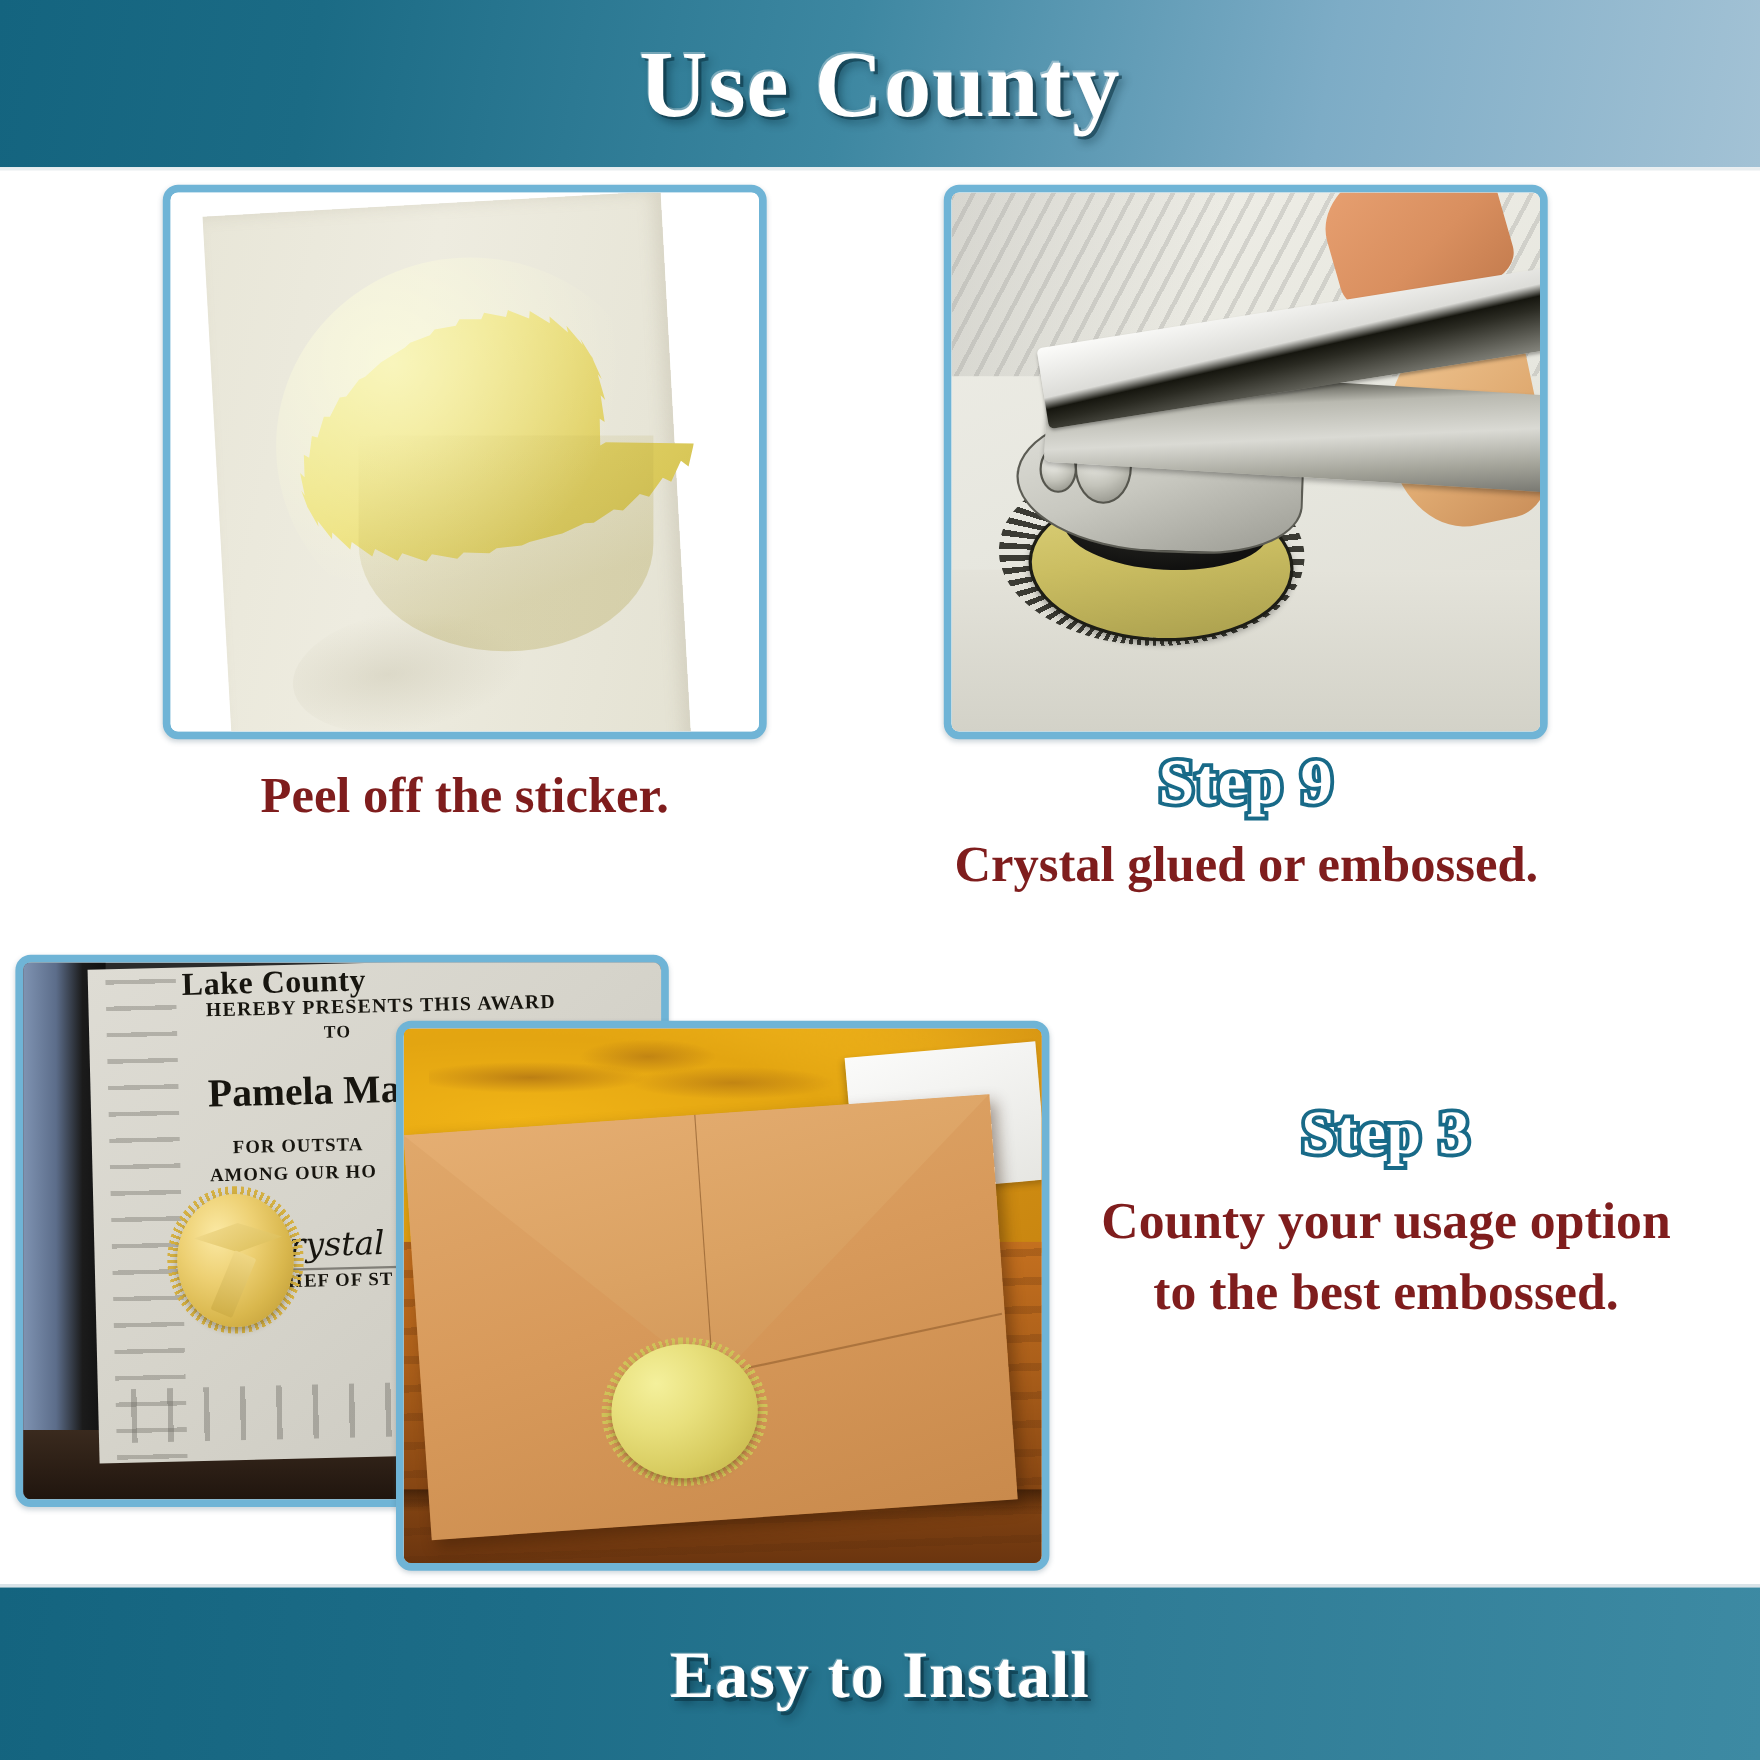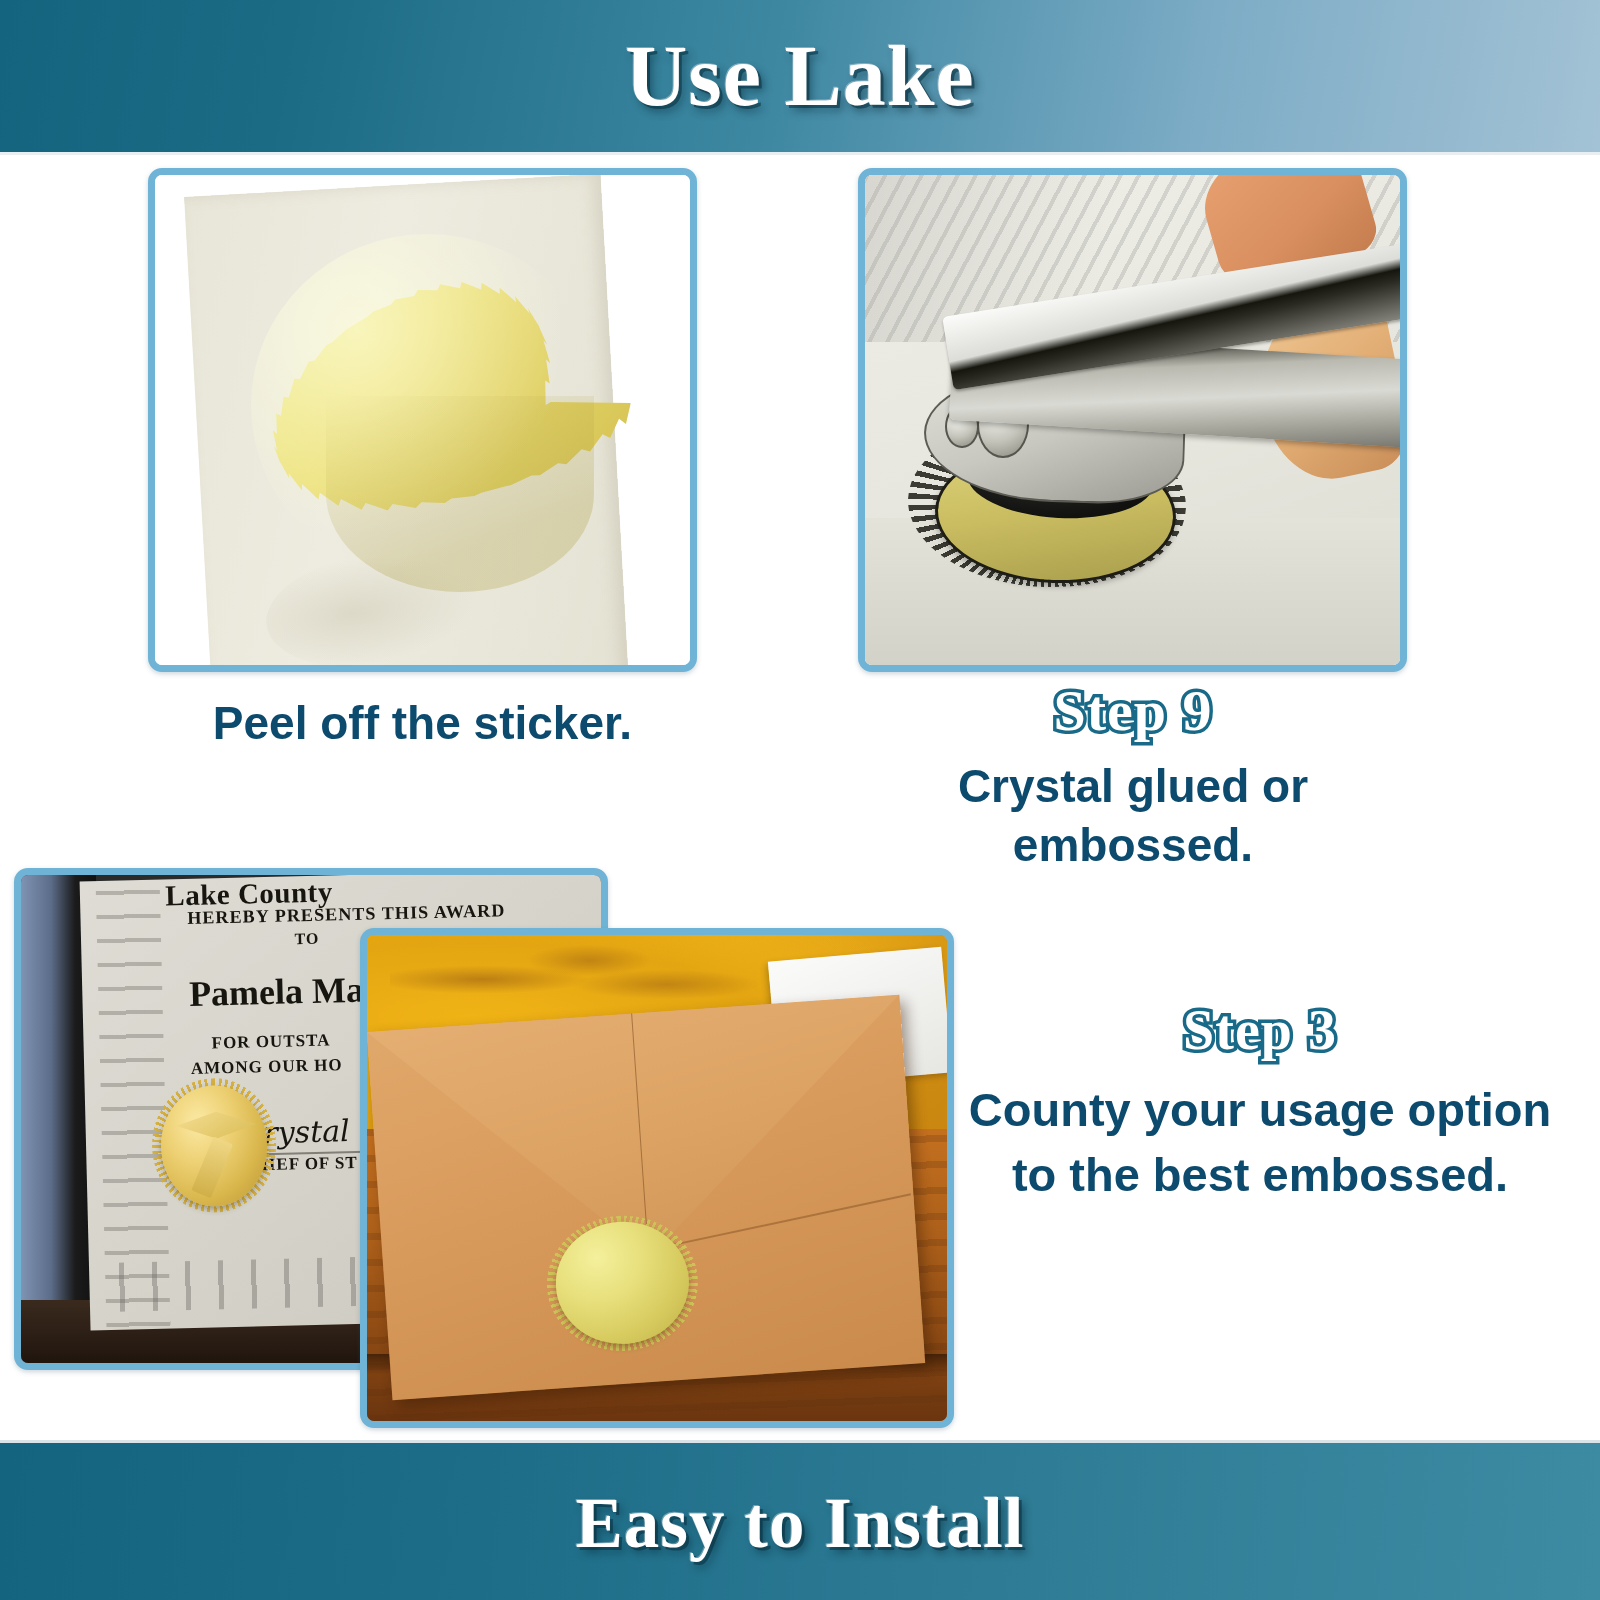--- a/index.html
+++ b/index.html
@@ -36,21 +36,21 @@
     font-weight: bold;
     color: #ffffff;
     font-size: 86px;
     letter-spacing: 1px;
     line-height: 1;
     text-shadow:
       3px 3px 0 rgba(8,46,60,0.55),
       5px 6px 9px rgba(5,35,48,0.45),
       -1px -1px 0 rgba(255,255,255,0.35);
   }
-  #footer-banner .banner-title { font-size: 71px; }
+  #footer-banner .banner-title { font-size: 60px; }
 
   
   .panel {
     position: absolute;
     border: 7px solid #6fb4d6;
     border-radius: 14px;
     box-sizing: border-box;
     overflow: hidden;
     background: #ffffff;
     box-shadow: 0 2px 5px rgba(60,90,110,0.25);
@@ -345,35 +345,35 @@
     font-weight: bold;
     font-size: 58px;
     line-height: 1.08;
     color: #ffffff;
     letter-spacing: 1px;
     -webkit-text-stroke: 7px #186a88;
     paint-order: stroke fill;
     filter: drop-shadow(1px 3px 2px rgba(255,255,255,0.9));
   }
   .step-desc {
-    font-family: Liberation Sans, sans-serif;
+    font-family: Liberation Serif, serif;
     font-weight: bold;
     font-size: 46px;
     line-height: 1.28;
-    color: #0c4a6e;
+    color: #7f1d1d;
     margin-top: 14px;
   }
   #caption-step3 .step-label { font-size: 56px; }
   #caption-step3 .step-desc  { font-size: 47px; margin-top: 20px; }
 </style>
 </head>
 <body>
 
 <div class="banner" id="header-banner">
-  <div class="banner-title">Use Lake</div>
+  <div class="banner-title">Use County</div>
 </div>
 
 <div class="panel" id="panel-step1">
   <div class="photo" id="photo-seal-sheet">
     <div class="backing-sheet">
       <div class="sheet-emboss"></div>
     </div>
     <div class="gold-seal-big"></div>
     <div class="seal-sheen"></div>
     <div class="seal-fold-shadow"></div>

